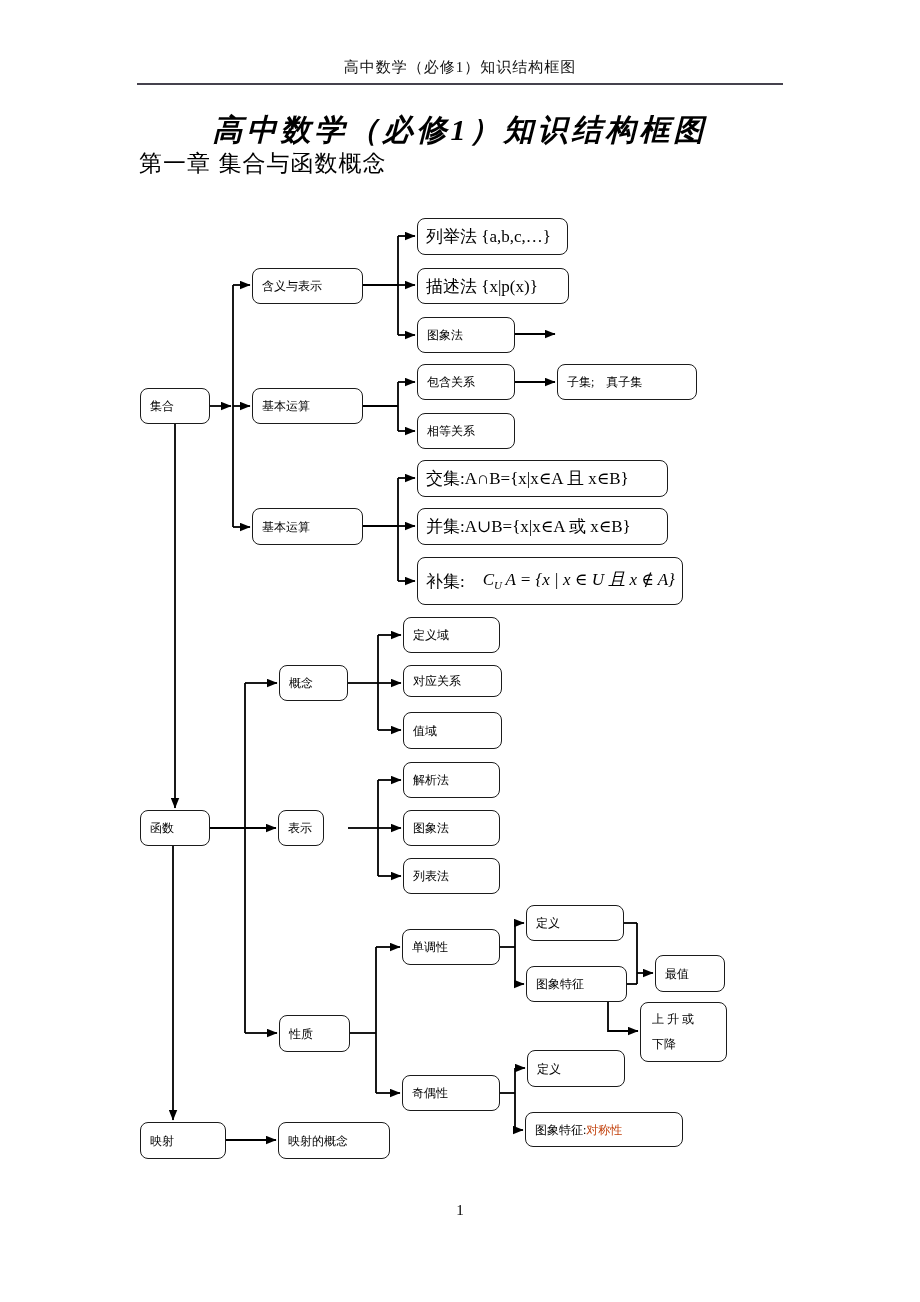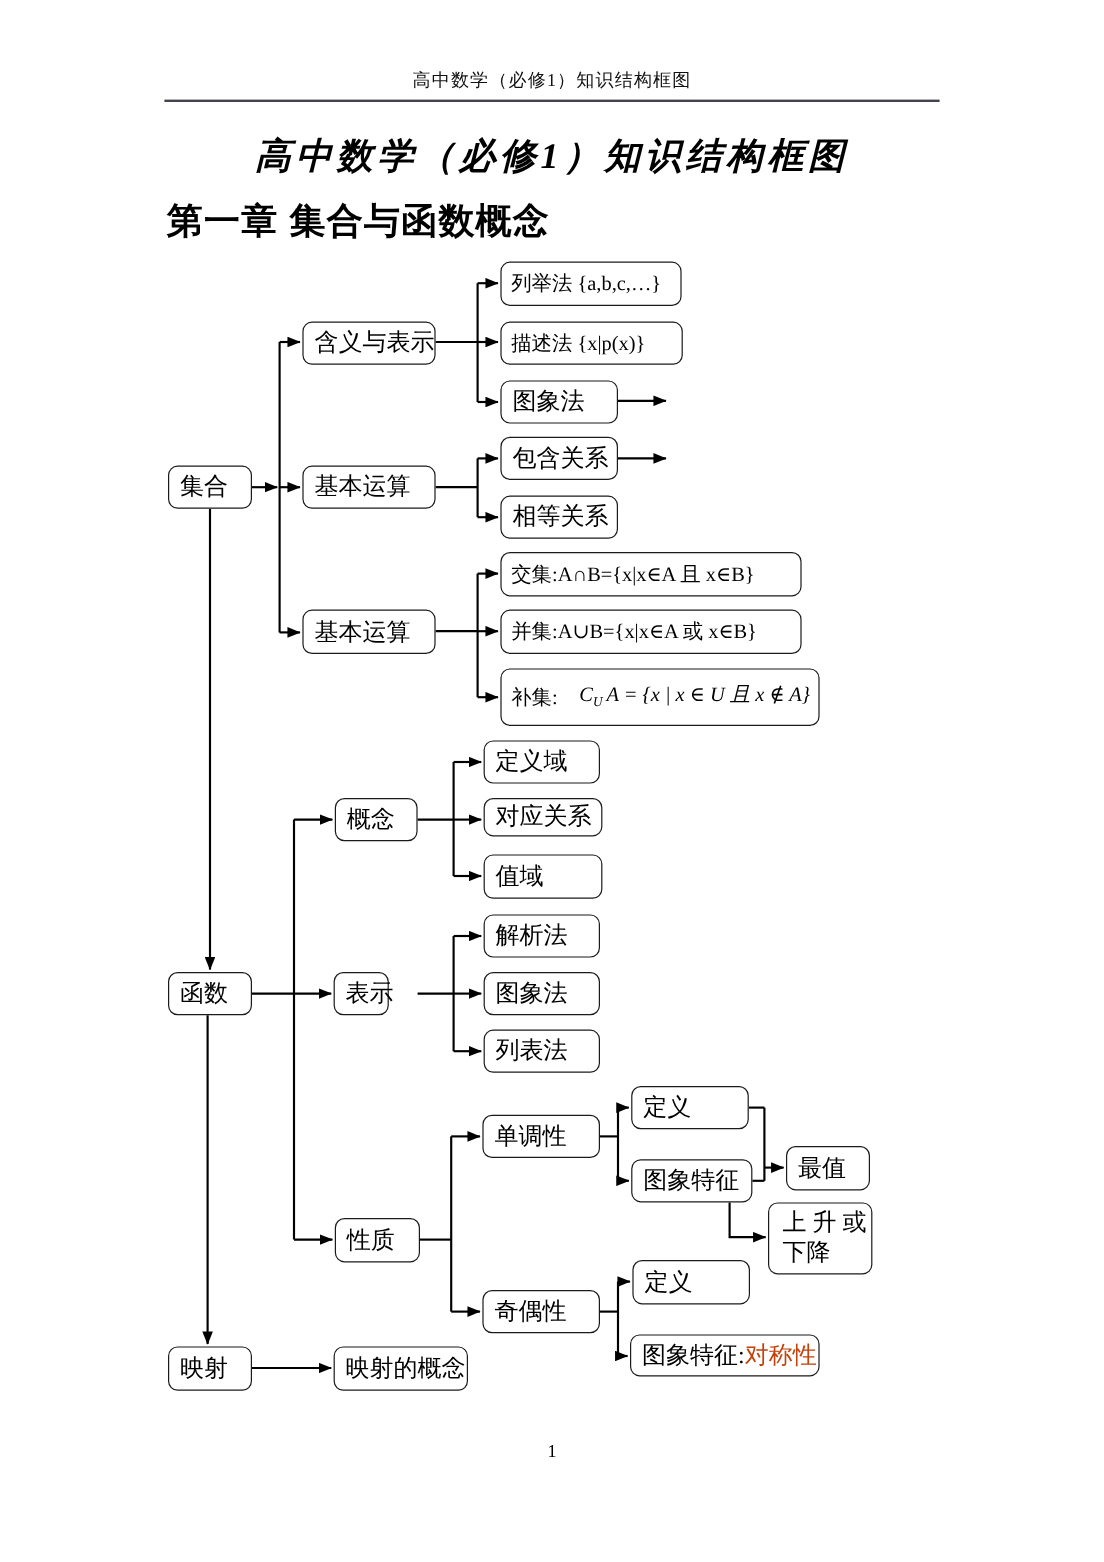--- a/index.html
+++ b/index.html
@@ -3,27 +3,27 @@
 <meta charset="utf-8">
 <style>
   html,body{margin:0;padding:0;background:#fff;}
   .page{position:relative;width:920px;height:1302px;background:#fff;overflow:hidden;
         font-family:"Liberation Serif","DejaVu Serif",serif;color:#000;}
   .running-header{position:absolute;top:58px;left:0;width:100%;text-align:center;
         font-size:15px;letter-spacing:1px;color:#111;}
   .header-rule{position:absolute;left:137px;top:83px;width:646px;height:2px;background:#45424e;}
   .doc-title{position:absolute;top:110px;left:0;width:100%;text-align:center;
         font-size:30px;font-weight:bold;font-style:italic;letter-spacing:4px;}
-  .chapter-heading{position:absolute;left:139px;top:164px;font-size:30px;font-weight:bold;
+  .chapter-heading{position:absolute;left:139px;top:148px;font-size:23px;font-weight:normal;
         letter-spacing:1px;font-family:"Liberation Sans","DejaVu Sans",sans-serif;}
   .page-number{position:absolute;top:1202px;left:0;width:100%;text-align:center;font-size:15px;}
   svg.connectors{position:absolute;left:0;top:0;pointer-events:none;}
   .node{position:absolute;box-sizing:border-box;border:1.7px solid #1b1b1b;border-radius:8px;
         background:#fff;display:flex;align-items:center;padding:0 5px 0 9px;
-        font-size:20px;line-height:1;white-space:nowrap;}
+        font-size:12px;line-height:1;white-space:nowrap;}
   .node.formula{font-size:17px;padding-left:8px;}
   .node.formula .m{font-style:italic;margin-left:18px;}
   .node.formula sub{font-size:11px;font-style:italic;}
   .node.twoline{flex-direction:column;align-items:flex-start;justify-content:center;
         line-height:25px;padding-left:11px;}
   .blue{color:#c2410c;}
 </style>
 </head>
 <body>
 
@@ -108,30 +108,31 @@
       <line x1="515" y1="1068" x2="525" y2="1068" marker-end="url(#ah)"></line>
       <line x1="515" y1="1130" x2="523" y2="1130" marker-end="url(#ah)"></line>
 
       <line x1="173" y1="846" x2="173" y2="1120" marker-end="url(#ah)"></line>
       <line x1="208" y1="1140" x2="276" y2="1140" marker-end="url(#ah)"></line>
     </g>
   </svg>
 
   <div class="node" style="left:140px;top:388px;width:70px;height:36px">集合</div>
   <div class="node" style="left:140px;top:810px;width:70px;height:36px">函数</div>
-  <div class="node" style="left:140px;top:1122px;width:70px;height:37px">映射</div>
+  <div class="node" style="left:140px;top:1122px;width:86px;height:37px">映射</div>
 
   <div class="node" style="left:252px;top:268px;width:111px;height:36px">含义与表示</div>
   <div class="node" style="left:252px;top:388px;width:111px;height:36px">基本运算</div>
   <div class="node" style="left:252px;top:508px;width:111px;height:37px">基本运算</div>
 
   <div class="node formula" style="left:417px;top:218px;width:151px;height:37px">列举法  {a,b,c,…}</div>
   <div class="node formula" style="left:417px;top:268px;width:152px;height:36px">描述法  {x|p(x)}</div>
   <div class="node" style="left:417px;top:317px;width:98px;height:36px">图象法</div>
   <div class="node" style="left:417px;top:364px;width:98px;height:36px">包含关系</div>
+  <div class="node" style="left:557px;top:364px;width:140px;height:36px">子集;　真子集</div>
   <div class="node" style="left:417px;top:413px;width:98px;height:36px">相等关系</div>
 
   <div class="node formula" style="left:417px;top:460px;width:251px;height:37px">交集:A∩B={x|x∈A 且 x∈B}</div>
   <div class="node formula" style="left:417px;top:508px;width:251px;height:37px">并集:A∪B={x|x∈A 或 x∈B}</div>
   <div class="node formula" style="left:417px;top:557px;width:266px;height:48px">
     <span>补集:</span>
     <span class="m"><span>C</span><sub>U</sub> <span>A = {x | x ∈ U 且 x ∉ A}</span></span>
   </div>
 
   <div class="node" style="left:279px;top:665px;width:69px;height:36px">概念</div>

